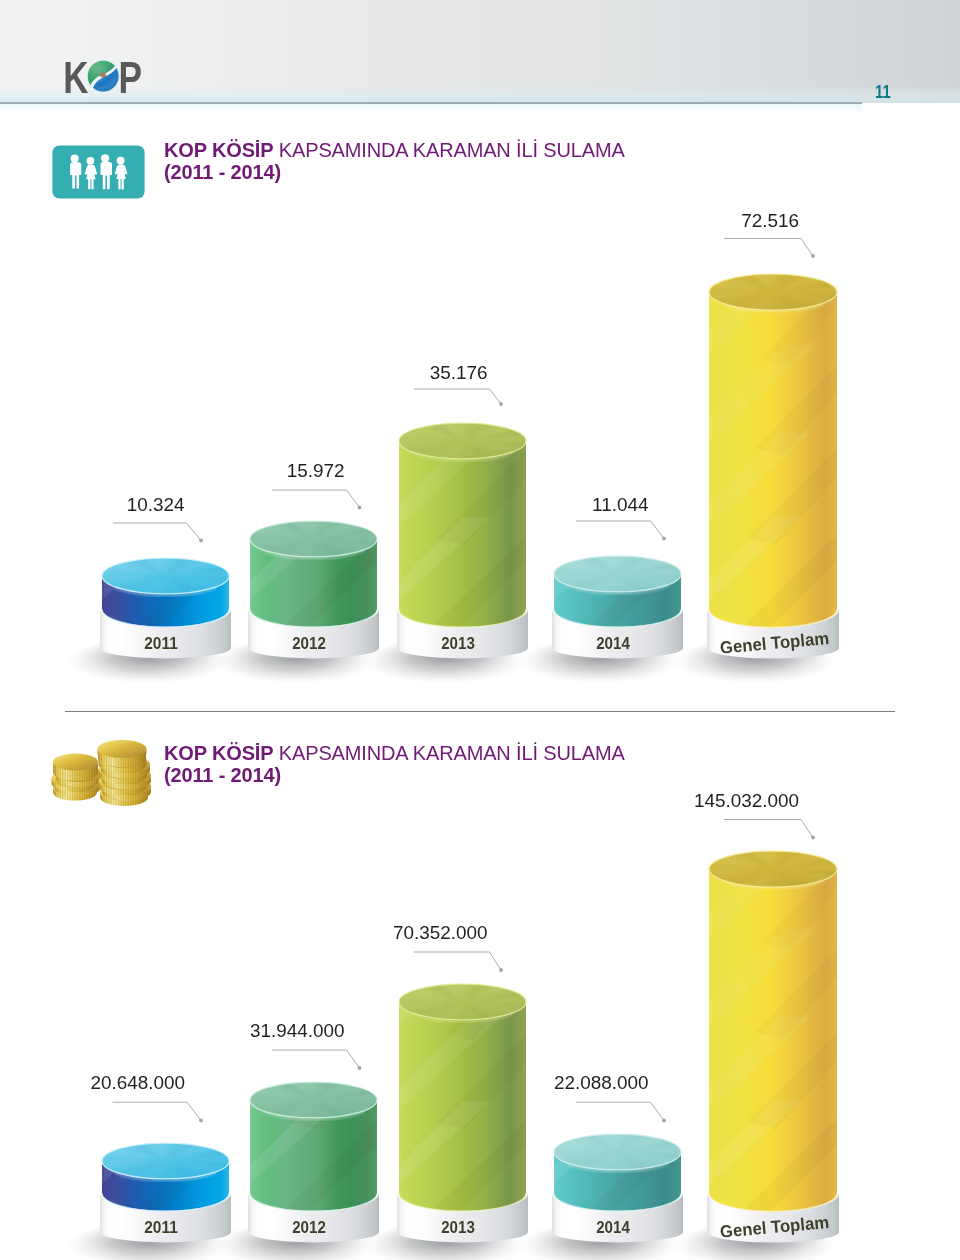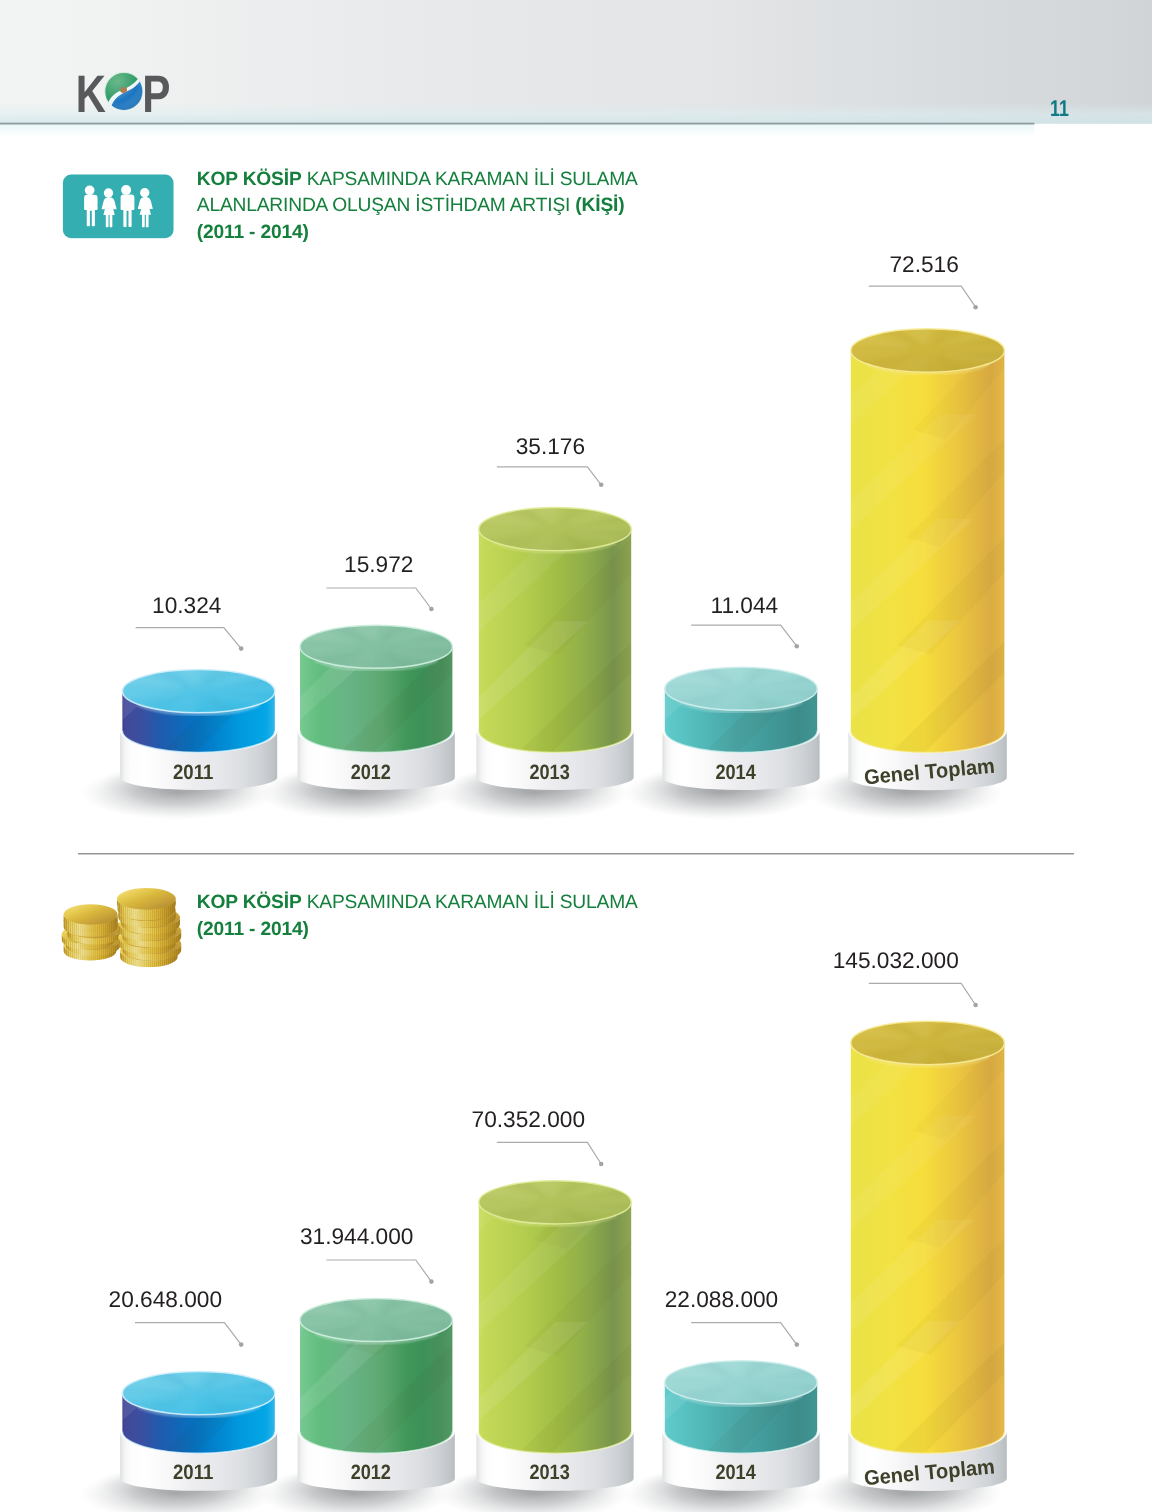--- a/index.html
+++ b/index.html
@@ -15,21 +15,21 @@
        background:linear-gradient(180deg,rgba(224,238,240,0) 0%,rgba(219,238,241,0.55) 55%,rgba(208,230,234,0.8) 100%);}
   .hdr-rule{position:absolute;left:0;top:102.4px;width:862px;height:1.6px;
        background:linear-gradient(180deg,#b6c2c4 0%,#8e9ca0 45%,#aab6b9 100%);}
   .hdr-fade{position:absolute;left:0;top:104px;width:862px;height:10px;
        background:linear-gradient(180deg,rgba(233,247,248,0.95) 0%,rgba(255,255,255,0) 100%);}
   .pageno{position:absolute;left:874.5px;top:85px;font-size:19px;font-weight:bold;
           color:#0f7a85;line-height:14px;transform:scale(0.78,1);transform-origin:0 0;}
   .logo{position:absolute;left:55px;top:50px;}
 
   
-  .sect-title{position:absolute;font-size:16px;color:#15803d;line-height:22px;
+  .sect-title{position:absolute;font-size:20px;color:#701a75;line-height:22px;
               letter-spacing:-0.15px;white-space:nowrap;}
   .sect-title div{height:22px;}
   .sect-title b{font-weight:bold;}
   .divider{position:absolute;left:65px;top:711px;width:830px;height:1px;background:#7b7d80;}
   .icon-box{position:absolute;}
   svg.chart{position:absolute;left:0;top:0;width:960px;height:1260px;pointer-events:none;}
 </style>
 </head>
 <body>
 
@@ -100,21 +100,20 @@
       </g>
       <g>
         <circle cx="68.6" cy="15.6" r="3.9"></circle>
         <path d="M68.6 19.2 c3.3 0 4.5 1.2 5.1 3.4 l1.55 5.9 a0.6 0.6 0 0 1 -0.58 0.76 h-1.5 a0.62 0.62 0 0 1 -0.6 -0.46 l-1.0 -3.7 l2.25 8.9 h-2.0 v9.9 a0.55 0.55 0 0 1 -0.55 0.55 h-1.15 a0.55 0.55 0 0 1 -0.55 -0.55 v-9.9 h-0.95 v9.9 a0.55 0.55 0 0 1 -0.55 0.55 h-1.15 a0.55 0.55 0 0 1 -0.55 -0.55 v-9.9 h-2.0 l2.25 -8.9 l-1.0 3.7 a0.62 0.62 0 0 1 -0.6 0.46 h-1.5 a0.6 0.6 0 0 1 -0.58 -0.76 l1.55 -5.9 c0.6 -2.2 1.8 -3.4 5.1 -3.4 z"></path>
       </g>
     </g>
   </svg>
 
   <div class="sect-title" style="left:164px;top:139px;">
     <div><b>KOP KÖSİP</b><span> KAPSAMINDA KARAMAN İLİ SULAMA</span></div>
-    <div><span>ALANLARINDA OLUŞAN İSTİHDAM ARTIŞI </span><b>(KİŞİ)</b></div>
     <div><b>(2011 - 2014)</b></div>
   </div>
 
   <div class="divider"></div>
 
   <svg class="icon-box" style="left:50px;top:740px;" width="104" height="66" viewBox="0 0 104 66">
     <defs>
       <linearGradient id="coin_face" x1="6%" y1="10%" x2="92%" y2="92%">
         <stop offset="0%" stop-color="#f2de7e"></stop>
           <stop offset="22%" stop-color="#e8cd55"></stop>

